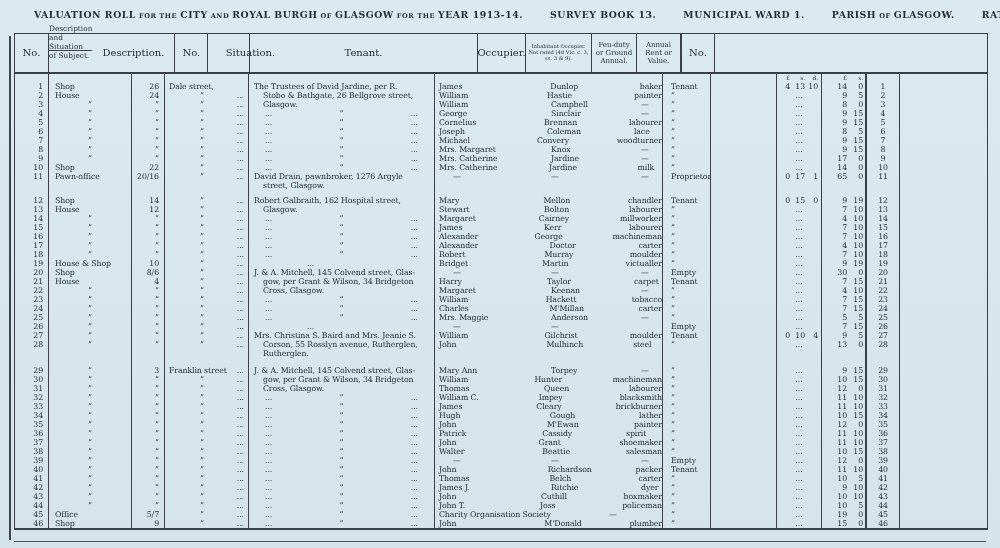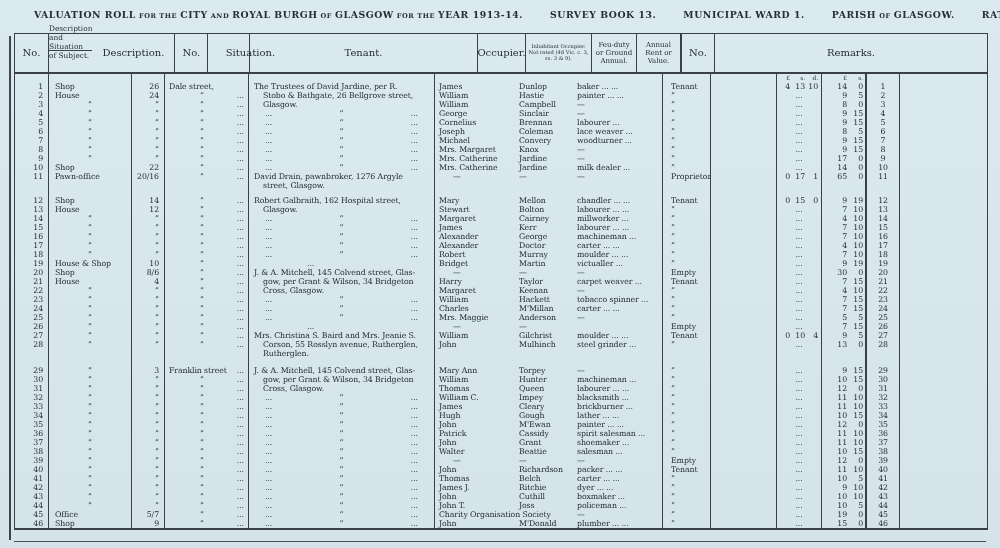--- a/index.html
+++ b/index.html
@@ -65,21 +65,21 @@
 
   .sit{display:flex;justify-content:space-between;padding:0 4px;}
   .sit-t.ctrflex{flex:1;text-align:center;}
   .sit-d{padding-left:2px;}
 
   .prop-line{padding-left:5px;line-height:9px;}
   .prop-line.ind{padding-left:14px;}
   .prop-dots3{display:flex;justify-content:space-between;padding:0 16px;}
   .prop-dots1{padding-left:58px;}
 
-  .ten{display:flex;}
+  .ten{display:flex;gap:32px;}
   .t-first{width:80px;padding-left:4px;}
   .t-first.dashpad{padding-left:18px;width:66px;}
   .t-last{width:58px;}
   .t-occ{flex:1;}
   .t-full{width:138px;padding-left:4px;}
 
   .feu{display:flex;}
   .f0{width:13px;text-align:right;}
   .f1{width:15px;text-align:right;}
   .f2{width:13px;text-align:right;}
@@ -126,21 +126,20 @@
           <div class="th c3">No.</div>
           <div class="th c4">Situation.</div>
         </div>
       </div>
       <div class="th c6">Tenant.</div>
       <div class="th c7">Occupier.</div>
       <div class="th c8">Inhabitant Occupier. Not rated (48 Vic. c. 3, ss. 3 &amp; 9).</div>
       <div class="th c9">Feu-duty or Ground Annual.</div>
       <div class="th c10">Annual Rent or Value.</div>
       <div class="th c11">No.</div>
-      <div class="th c12">Remarks.</div>
     </div>
 
     <div class="subrow">
       <div class="cell c1"></div>
         <div class="cell c2"></div>
         <div class="cell c3"></div>
         <div class="cell c4"></div>
       <div class="cell c5"></div>
         <div class="cell c6"></div>
         <div class="cell c7"></div>

